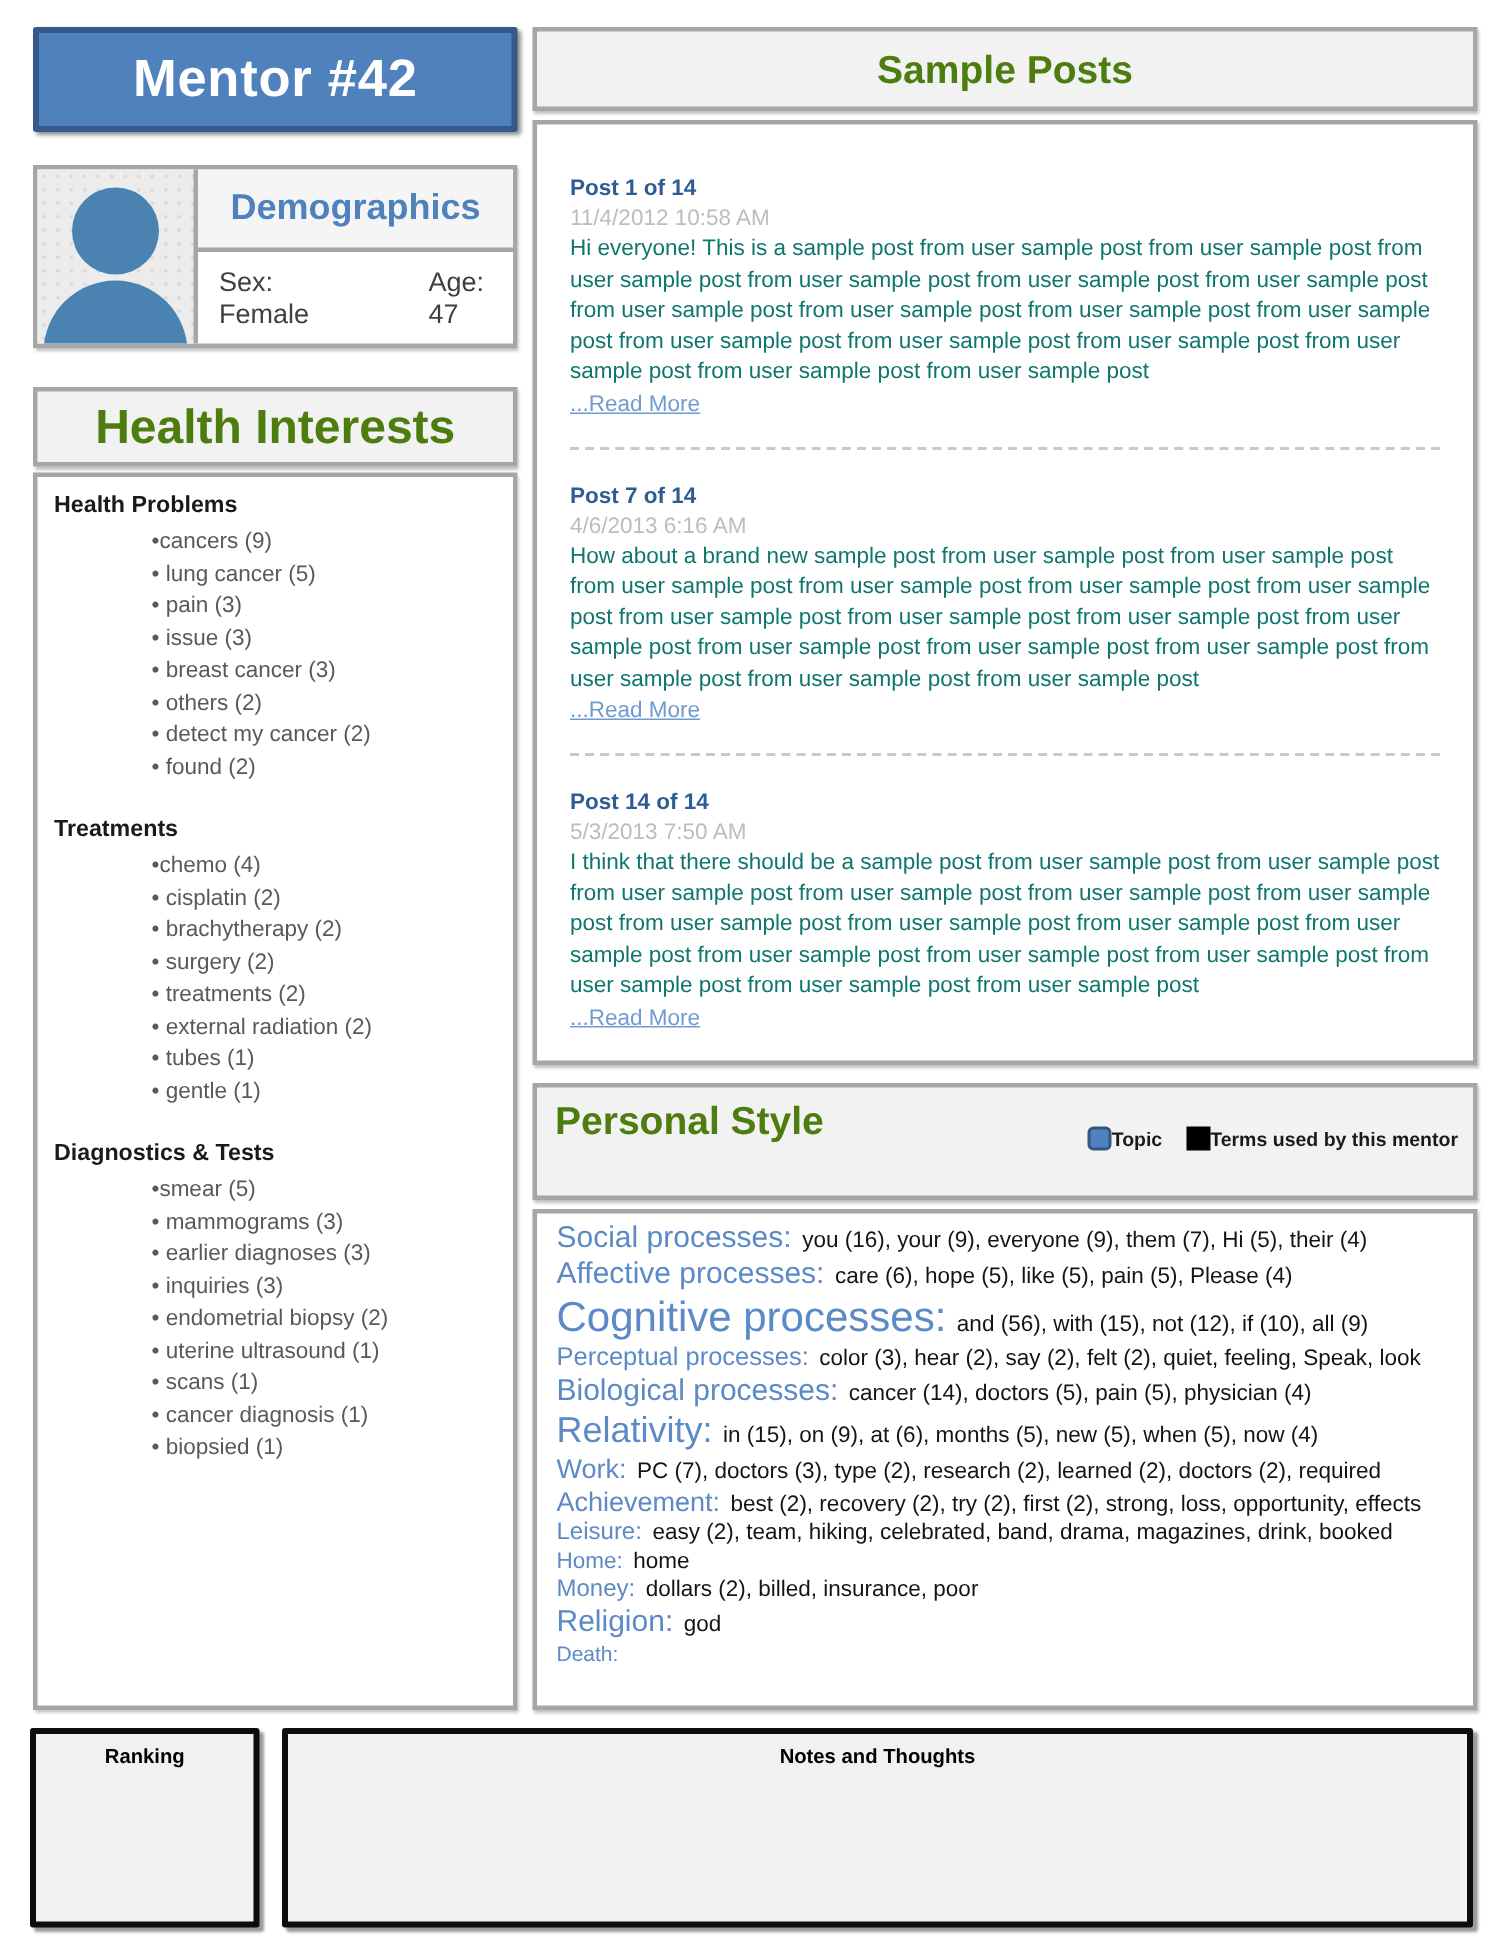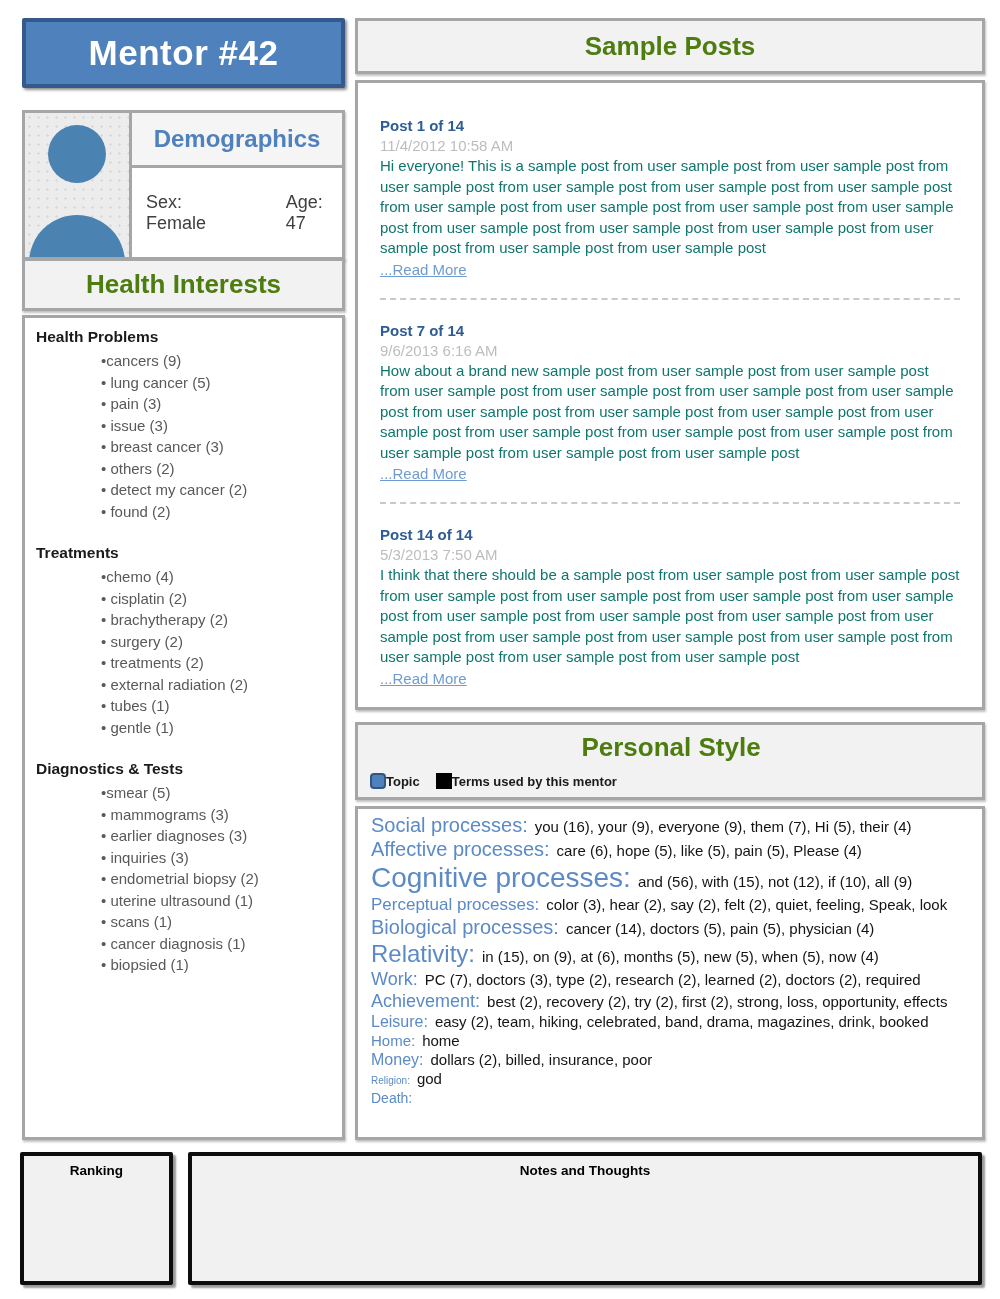--- a/index.html
+++ b/index.html
@@ -18,21 +18,21 @@
   #mentor-header {
     position: absolute; left: 22px; top: 18px; width: 323px; height: 70px;
     background: #4f81bd; border: 4px solid #36598c; border-radius: 2px;
     box-shadow: 2px 2px 3px rgba(0,0,0,0.45);
     display: flex; align-items: center; justify-content: center;
   }
   #mentor-header .title { color: #ffffff; font-weight: bold; font-size: 35px; letter-spacing: 0.5px; }
 
   
   #demographics {
-    position: absolute; left: 22px; top: 110px; width: 323px; height: 150px;
+    position: absolute; left: 22px; top: 110px; width: 323px; height: 122px;
     border: 3px solid #a6a6a6; box-shadow: 1px 2px 2px rgba(0,0,0,0.25);
     display: flex; background:#fff;
   }
   #demo-avatar {
     width: 107px; height: 100%; flex: 0 0 auto; position: relative; overflow: hidden;
     background-color: #ececec;
     background-image: radial-gradient(circle, #d9d9d9 1px, rgba(0,0,0,0) 1.3px);
     background-size: 9px 9px;
     border-right: 3px solid #a6a6a6;
   }
@@ -49,41 +49,41 @@
     height: 55px; background: #f5f5f5; border-bottom: 3px solid #a6a6a6;
     display: flex; align-items: center; justify-content: center;
   }
   #demo-title-band .t { color: #4f81bd; font-weight: bold; font-size: 24px; }
   #demo-values { flex: 1; display: flex; align-items: center; padding-left: 14px; gap: 48px; }
   #demo-values span { font-size: 18px; color: #3f3f3f; }
 
   
   #health-interests { position: absolute; left: 22px; top: 258px; width: 323px; height: 882px; display: flex; flex-direction: column; }
   #hi-header { height: 53px; flex: 0 0 auto; display: flex; align-items: center; justify-content: center; }
-  #hi-header .t { font-size: 26px; }
+  #hi-header .t { font-size: 32px; }
   #hi-body { margin-top: 4px; flex: 1; overflow: hidden; padding: 10px 8px 6px 11px; }
   .hi-section { margin-top: 22px; }
   .hi-section:first-child { margin-top: 0; }
   .hi-heading { font-size: 15.5px; font-weight: bold; color: #1a1a1a; margin-bottom: 4px; }
   .hi-item { font-size: 15px; color: #595959; line-height: 21.5px; margin-left: 65px; }
 
   
   #sample-posts { position: absolute; left: 355px; top: 18px; width: 630px; height: 692px; display: flex; flex-direction: column; }
   #sp-header { height: 56px; flex: 0 0 auto; display: flex; align-items: center; justify-content: center; }
   #sp-header .t { font-size: 26px; }
   #sp-body { margin-top: 6px; flex: 1; overflow: hidden; padding: 32px 22px 14px 22px; }
   .post + .post { border-top: 2px dashed #c9c9c9; margin-top: 18px; padding-top: 20px; }
   .post-title { color: #2e5c94; font-weight: bold; font-size: 15px; line-height: 21px; }
   .post-date { color: #bdbdbd; font-size: 15px; line-height: 20px; }
   .post-body { color: #0f766e; font-size: 15px; line-height: 20.5px; }
   .post-readmore { color: #6f9bd1; font-size: 15px; line-height: 21px; cursor: pointer; text-decoration: underline; }
 
   
   #personal-style { position: absolute; left: 355px; top: 722px; width: 630px; height: 418px; display: flex; flex-direction: column; }
-  #ps-header { height: 78px; flex: 0 0 auto; padding: 4px 10px 6px 12px; display: flex; flex-direction: column; justify-content: space-between; }
+  #ps-header { height: 78px; flex: 0 0 auto; padding: 4px 10px 6px 12px; display: flex; flex-direction: row; justify-content: space-between; }
   #ps-header .t { font-size: 26px; line-height: 36px; }
   #ps-legend { display: flex; align-items: center; gap: 0; padding-bottom: 2px; }
   .swatch { width: 16px; height: 16px; flex: 0 0 auto; }
   .swatch.topic { background: #4f81bd; border: 2px solid #31567f; border-radius: 4px; }
   .swatch.terms { background: #000000; margin-left: 16px; }
   .legend-label { font-size: 13px; font-weight: bold; color: #1a1a1a; }
   #ps-body { margin-top: 6px; flex: 1; overflow: hidden; padding: 5px 12px 4px 13px; }
   .ps-line { margin-bottom: 1px; }
   .ps-label { color: #5b8ac6; margin-right: 7px; }
   .ps-terms { color: #141414; font-size: 15px; }
@@ -181,21 +181,21 @@
   <div id="sp-body" class="gray-box">
   <div class="post">
     <div class="post-title">Post 1 of 14</div>
     <div class="post-date">11/4/2012 10:58 AM</div>
     <div class="post-body">Hi everyone! This is a sample post from user sample post from user sample post from user sample post from user sample post from user sample post from user sample post from user sample post from user sample post from user sample post from user sample post from user sample post from user sample post from user sample post from user sample post from user sample post from user sample post</div>
     <div class="post-readmore">...Read More</div>
   </div>
 
   <div class="post">
     <div class="post-title">Post 7 of 14</div>
-    <div class="post-date">9/6/2013 6:16 AM</div>
+    <div class="post-date">4/6/2013 6:16 AM</div>
     <div class="post-body">How about a brand new sample post from user sample post from user sample post from user sample post from user sample post from user sample post from user sample post from user sample post from user sample post from user sample post from user sample post from user sample post from user sample post from user sample post from user sample post from user sample post from user sample post</div>
     <div class="post-readmore">...Read More</div>
   </div>
 
   <div class="post">
     <div class="post-title">Post 14 of 14</div>
     <div class="post-date">5/3/2013 7:50 AM</div>
     <div class="post-body">I think that there should be a sample post from user sample post from user sample post from user sample post from user sample post from user sample post from user sample post from user sample post from user sample post from user sample post from user sample post from user sample post from user sample post from user sample post from user sample post from user sample post from user sample post</div>
     <div class="post-readmore">...Read More</div>
   </div>
@@ -251,21 +251,21 @@
 
   <div class="ps-line">
     <span class="ps-label" style="font-size: 15px;">Home:</span><span class="ps-terms">home</span>
   </div>
 
   <div class="ps-line">
     <span class="ps-label" style="font-size: 16px;">Money:</span><span class="ps-terms">dollars (2), billed, insurance, poor</span>
   </div>
 
   <div class="ps-line">
-    <span class="ps-label" style="font-size: 10px;">Religion:</span><span class="ps-terms">god</span>
+    <span class="ps-label" style="font-size: 20px;">Religion:</span><span class="ps-terms">god</span>
   </div>
 
   <div class="ps-line">
     <span class="ps-label" style="font-size: 14px;">Death:</span><span class="ps-terms"></span>
   </div>
 </div>
 </div>
 
 <div id="ranking-box" class="black-box">
   <div class="label">Ranking</div>

